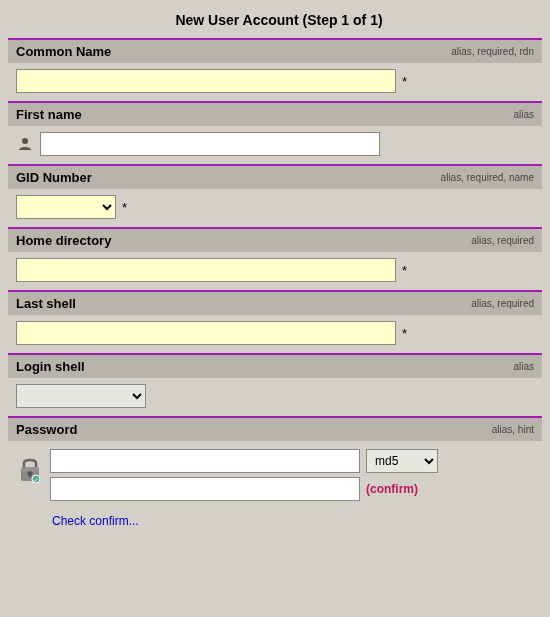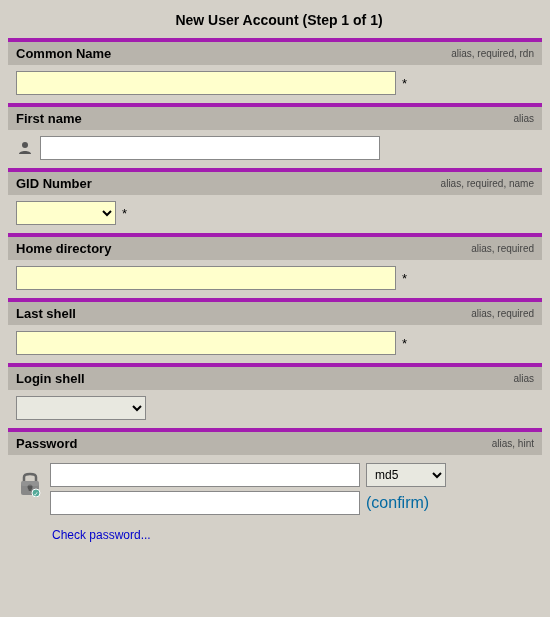--- a/index.html
+++ b/index.html
@@ -26,21 +26,21 @@
       margin-bottom: 0;
     }
     .field-header {
       background: #b8b4ac;
       padding: 4px 8px;
       font-weight: bold;
       font-size: 13px;
       display: flex;
       justify-content: space-between;
       align-items: center;
-      border-top: 4px solid #a21caf;
+      border-top: 2px solid #a21caf;
       gap: 39px;
     }
     .field-header-label {
       font-weight: bold;
     }
     .field-header-meta {
       font-weight: normal;
       font-size: 10px;
       color: #444;
     }
@@ -101,22 +101,23 @@
       display: flex;
       flex-direction: column;
       gap: 4px;
     }
     .password-row {
       display: flex;
       align-items: center;
       gap: 6px;
     }
     .confirm-label {
-      font-size: 16px;
-      color: #0369a1;
+      font-size: 12px;
+      color: #be185d;
+      font-weight: bold;
     }
     .check-password-link {
       color: #0000cc;
       text-decoration: none;
       font-size: 12px;
       cursor: pointer;
       padding-left: 4px;
     }
     .check-password-row {
       padding: 4px 8px 6px 40px;
@@ -238,31 +239,31 @@
 
           <rect x="2" y="12" width="18" height="5" rx="2" fill="#aaa" opacity="0.3"></rect>
 
           <circle cx="17" cy="24" r="4" fill="#5a9" stroke="#fff" stroke-width="1"></circle>
           <text x="17" y="27" text-anchor="middle" font-size="6" fill="#fff">✓</text>
         </svg>
       </div>
       <div class="password-fields">
         <div class="password-row">
           <input type="password" class="normal-field password-input" style="width: 310px;">
-          <select style="width:80px; height:24px; font-size:12px; border:1px solid #888; background:#e8e8e0;">
+          <select style="width:72px; height:24px; font-size:12px; border:1px solid #888; background:#e8e8e0;">
             <option value="md5" selected="">md5</option>
             <option value="sha">sha</option>
             <option value="crypt">crypt</option>
             <option value="none">none</option>
           </select>
         </div>
         <div class="password-row">
           <input type="password" class="normal-field password-input" style="width: 310px;">
           <span class="confirm-label">(confirm)</span>
         </div>
       </div>
     </div>
     <div class="check-password-row">
-      <a class="check-password-link" href="#">Check password...</a>
+      <a class="check-password-link" href="#">Check confirm...</a>
     </div>
   </div>
 
 </div>
 
 </body></html>

